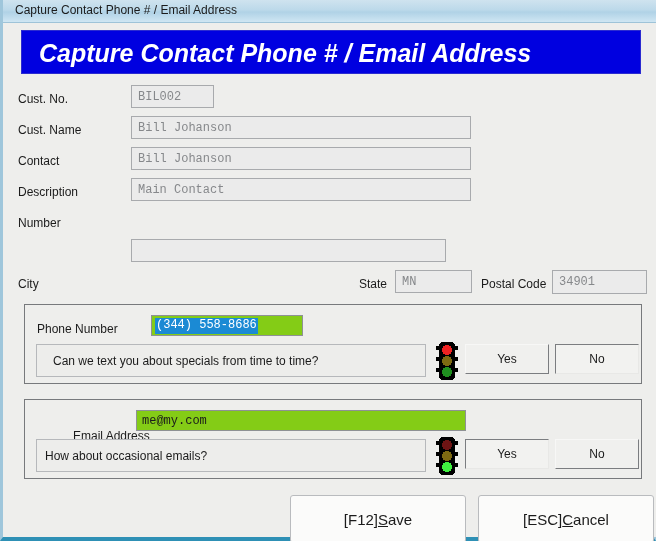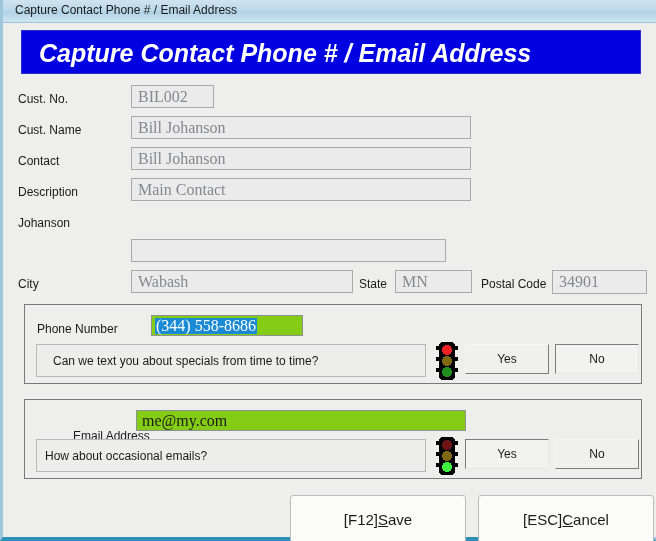--- a/index.html
+++ b/index.html
@@ -89,23 +89,23 @@
     font-size: 12px;
     color: #1b1b1b;
     white-space: nowrap;
     font-family: "Liberation Sans", sans-serif;
   }
   .fld {
     position: absolute;
     box-sizing: border-box;
     background: #ebebeb;
     border: 1px solid #a8aaad;
-    font-size: 16px;
+    font-size: 12px;
     color: #86888b;
-    font-family: Liberation Serif, serif;
+    font-family: Liberation Mono, monospace;
     line-height: 1;
     padding: 0 12px 0 6px;
     display: flex;
     align-items: center;
     overflow: hidden;
     white-space: nowrap;
   }
   .fld.editable {
     background: #84cc16;
     color: #1b1b1b;
@@ -215,26 +215,25 @@
 
     <div class="lbl" style="left:12px; top:100px;">Cust. Name</div>
     <div class="fld" style="left:125px; top:93px; width:340px; height:23px;">Bill Johanson</div>
 
     <div class="lbl" style="left:12px; top:131px;">Contact</div>
     <div class="fld" style="left:125px; top:124px; width:340px; height:23px;">Bill Johanson</div>
 
     <div class="lbl" style="left:12px; top:162px;">Description</div>
     <div class="fld" style="left:125px; top:155px; width:340px; height:23px;">Main Contact</div>
 
-    <div class="lbl" style="left:12px; top:193px;">Johanson</div>
+    <div class="lbl" style="left:12px; top:193px;">Number</div>
 
     <div class="fld" style="left:125px; top:216px; width:315px; height:23px;"></div>
 
     <div class="lbl" style="left:12px; top:254px;">City</div>
-    <div class="fld" style="left:125px; top:247px; width:222px; height:23px;">Wabash</div>
 
     <div class="lbl" style="left:353px; top:254px;">State</div>
     <div class="fld" style="left:389px; top:247px; width:77px; height:23px;">MN</div>
 
     <div class="lbl" style="left:475px; top:254px;">Postal Code</div>
     <div class="fld" style="left:546px; top:247px; width:95px; height:24px;">34901</div>
 
     <div class="groupbox" style="left:18px; top:281px; width:618px; height:80px;">
 
       <div class="lbl" style="left:12px; top:17px;">Phone Number</div>

